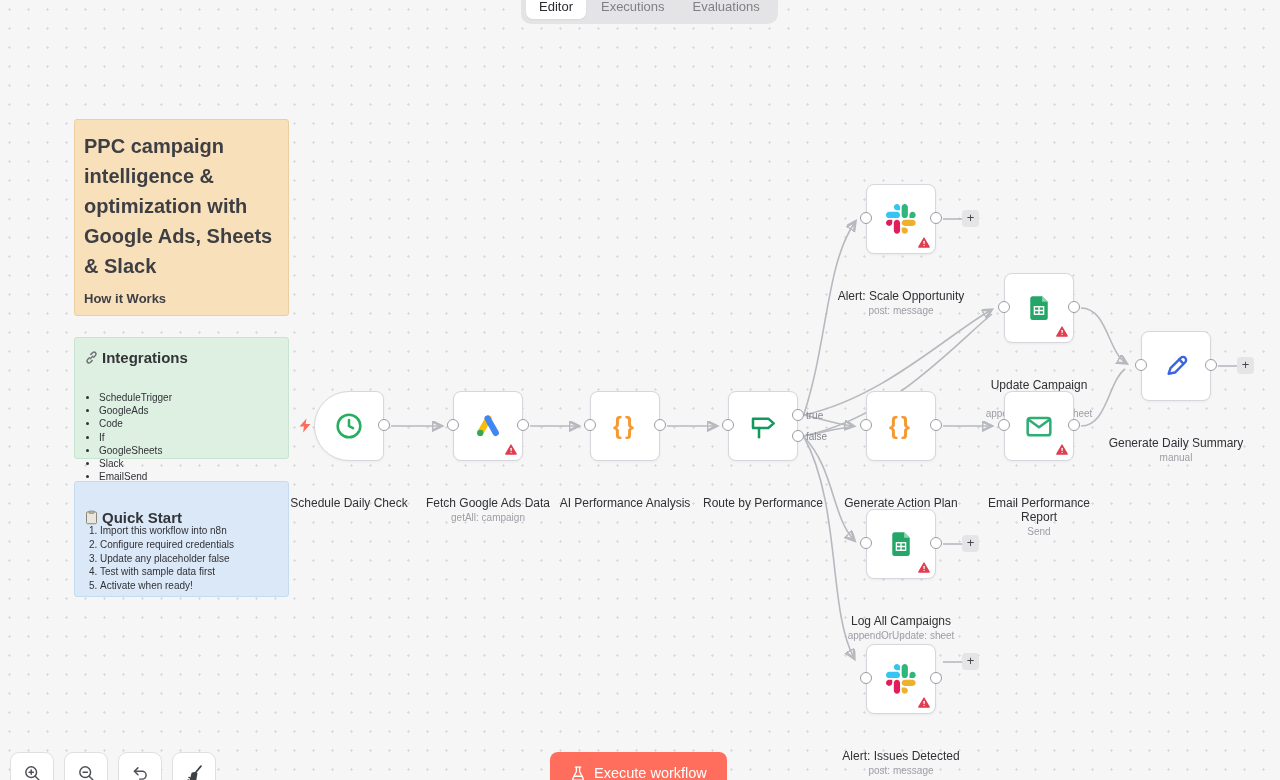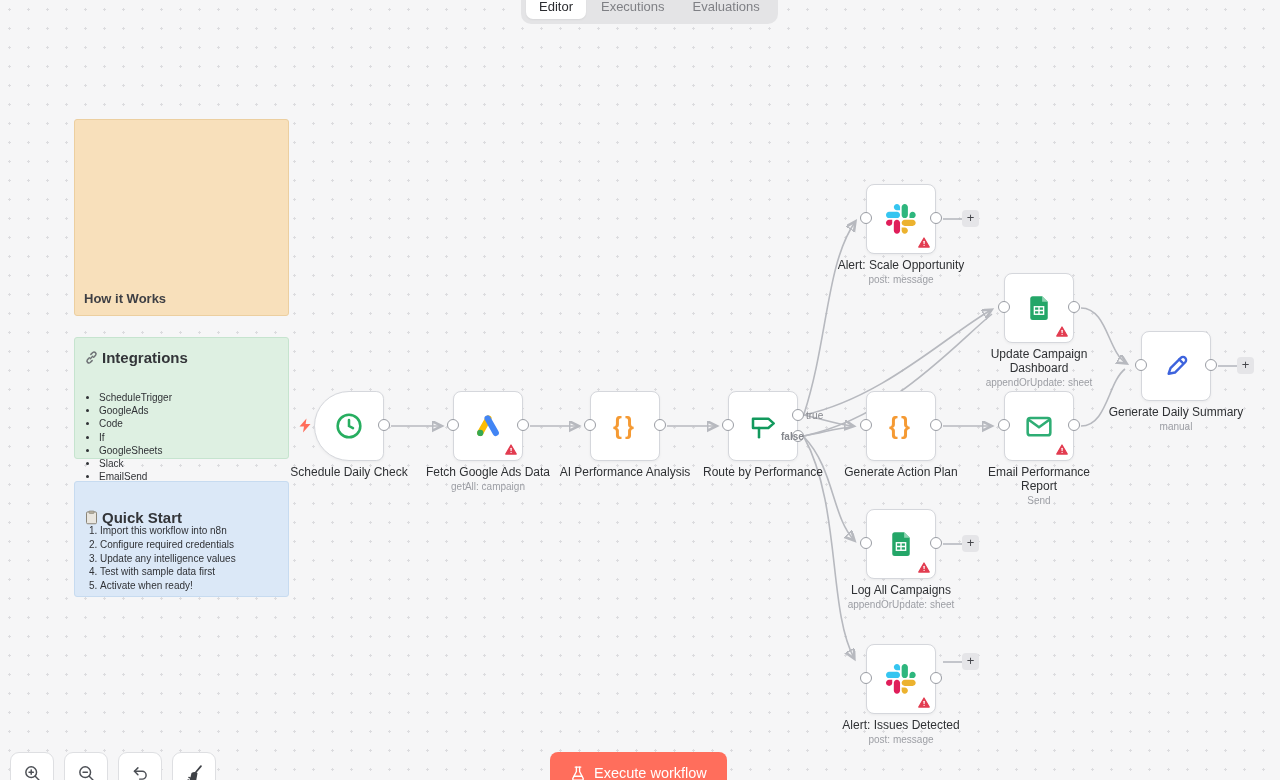--- a/index.html
+++ b/index.html
@@ -33,21 +33,21 @@
     display:flex;align-items:center;justify-content:center;cursor:pointer;}
   .node.trigger{border-radius:36px 8px 8px 36px;}
   .port{position:absolute;width:12px;height:12px;border-radius:50%;background:#fff;
     border:1.7px solid #9a9da4;box-sizing:border-box;z-index:4;}
   .port.in{left:-7px;top:27px;}
   .port.out{right:-7px;top:27px;}
   .port.out2a{right:-7px;top:17px;}
   .port.out2b{right:-7px;top:38px;}
   .meta{position:absolute;top:73px;left:50%;transform:translateX(-50%);width:175px;text-align:center;z-index:3;}
   .meta.narrow{width:132px;}
-  .nlabel{font-size:12px;color:#2f3134;line-height:14px;}
+  .nlabel{font-size:12px;color:#2f3134;line-height:14px;margin-top:31px;}
   .nsub{font-size:10px;color:#9c9ea4;margin-top:2px;line-height:11px;}
   .warn{position:absolute;right:5px;bottom:5px;line-height:0;}
   .code-glyph{font-size:23px;font-weight:700;color:#f59a33;letter-spacing:3px;font-family:"Liberation Sans",sans-serif;}
   .branch-label{position:absolute;z-index:5;font-size:10px;color:#85878d;}
   .plus{position:absolute;z-index:4;width:17px;height:17px;background:#e5e5e8;border-radius:4px;
     color:#45464b;font-size:13px;line-height:16px;text-align:center;cursor:pointer;}
   .bolt{position:absolute;z-index:4;line-height:0;}
   
   .edges{position:absolute;left:0;top:0;z-index:1;}
   .edges path{fill:none;stroke:#b7b9bf;stroke-width:1.6px;}
@@ -86,20 +86,21 @@
   <path d="M943,426 L991,426" marker-end="url(#arr)"></path>
   <path d="M1081,308 C1107,308 1108,352 1126,363" marker-end="url(#arr)"></path>
   <path d="M1081,426 C1107,426 1108,382 1125,369"></path>
   <path d="M943,219 L962,219"></path>
   <path d="M943,544 L962,544"></path>
   <path d="M943,662 L962,662"></path>
   <path d="M1218,366 L1237,366"></path>
 </svg>
 
 <div class="note orange" style="left:74px;top:119px;width:215px;height:197px;">
+  <div class="note-title-lg">PPC campaign intelligence &amp; optimization with Google Ads, Sheets &amp; Slack</div>
   <div class="note-sub" style="position:absolute;left:9px;bottom:9px;">How it Works</div>
 </div>
 
 <div class="note green" style="left:74px;top:337px;width:215px;height:122px;">
   <div class="note-h">
     <span style="line-height:0;">
       <svg width="15" height="15" viewBox="0 0 24 24" fill="none" stroke="#6f7276" stroke-width="2.4" stroke-linecap="round">
         <path d="M10 14 L14 10"></path>
         <path d="M8.5 12.5 l-3 3 a3.2 3.2 0 0 0 4.5 4.5 l3 -3"></path>
         <path d="M15.5 11.5 l3 -3 a3.2 3.2 0 0 0 -4.5 -4.5 l-3 3"></path>
@@ -124,21 +125,21 @@
       <svg width="15" height="15" viewBox="0 0 24 24">
         <rect x="4" y="3" width="16" height="19" rx="2" fill="#e9e6df" stroke="#8a8578" stroke-width="1.6"></rect>
         <rect x="8" y="1.5" width="8" height="4" rx="1" fill="#b5ae9d" stroke="#8a8578" stroke-width="1"></rect>
       </svg>
     </span>
     <span>Quick Start</span>
   </div>
   <ol style="">
       <li>Import this workflow into n8n</li>
       <li>Configure required credentials</li>
-      <li>Update any intelligence values</li>
+      <li>Update any placeholder false</li>
       <li>Test with sample data first</li>
       <li>Activate when ready!</li>
     </ol>
 </div>
 
 <span class="bolt" style="left:298px;top:418px;">
   <svg width="14" height="15" viewBox="0 0 14 15">
       <path d="M8.5 0.5 L1.5 8.5 H6 L5 14.5 L12.5 6 H7.6 Z" fill="#ff6d5a"></path>
     </svg>
 </span>
@@ -195,21 +196,21 @@
     </svg>
   </span>
   <span class="port in"></span>
   <span class="port out2a" style="position:absolute;width:12px;height:12px;border-radius:50%;background:#fff;border:1.7px solid #9a9da4;box-sizing:border-box;z-index:4;"></span>
   <span class="port out2b" style="position:absolute;width:12px;height:12px;border-radius:50%;background:#fff;border:1.7px solid #9a9da4;box-sizing:border-box;z-index:4;"></span>
   <div class="meta">
       <div class="nlabel">Route by Performance</div>
     </div>
 </div>
 <span class="branch-label" style="left:806px;top:410px;">true</span>
-<span class="branch-label" style="left:781px;top:431px;font-weight:bold;">false</span>
+<span class="branch-label" style="left:806px;top:431px;">false</span>
 
 <div class="node" style="left:866px;top:184px;">
   <span style="line-height:0;">
     <svg width="30" height="30" viewBox="0 0 124 124">
       <path fill="#36C5F0" d="M45.2,0c-7.1,0-12.9,5.8-12.9,12.9s5.8,12.9,12.9,12.9h12.9V12.9C58.1,5.8,52.3,0,45.2,0 M45.2,32.3H12.9C5.8,32.3,0,38.1,0,45.2s5.8,12.9,12.9,12.9h32.3c7.1,0,12.9-5.8,12.9-12.9S52.3,32.3,45.2,32.3"></path>
       <path fill="#2EB67D" d="M122.8,45.2c0-7.1-5.8-12.9-12.9-12.9S97,38.1,97,45.2v12.9h12.9C117,58.1,122.8,52.3,122.8,45.2 M90.5,45.2V12.9C90.5,5.8,84.7,0,77.6,0S64.7,5.8,64.7,12.9v32.3c0,7.1,5.8,12.9,12.9,12.9S90.5,52.3,90.5,45.2"></path>
       <path fill="#ECB22E" d="M77.6,122.8c7.1,0,12.9-5.8,12.9-12.9S84.7,97,77.6,97H64.7v12.9C64.7,117,70.5,122.8,77.6,122.8 M77.6,90.5h32.3c7.1,0,12.9-5.8,12.9-12.9s-5.8-12.9-12.9-12.9H77.6c-7.1,0-12.9,5.8-12.9,12.9S70.5,90.5,77.6,90.5"></path>
       <path fill="#E01E5A" d="M0,77.6c0,7.1,5.8,12.9,12.9,12.9s12.9-5.8,12.9-12.9V64.7H12.9C5.8,64.7,0,70.5,0,77.6 M32.3,77.6v32.3c0,7.1,5.8,12.9,12.9,12.9s12.9-5.8,12.9-12.9V77.6c0-7.1-5.8-12.9-12.9-12.9S32.3,70.5,32.3,77.6"></path>
     </svg>
   </span>

